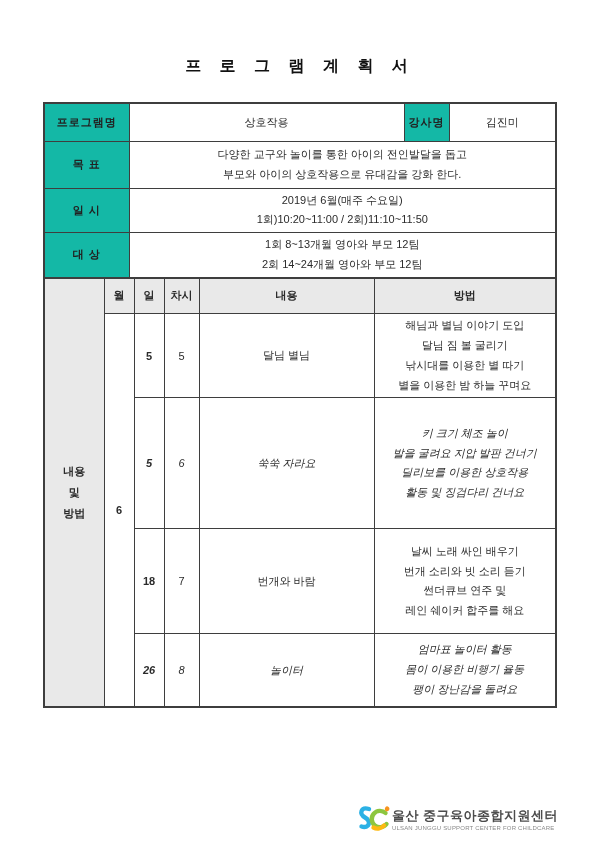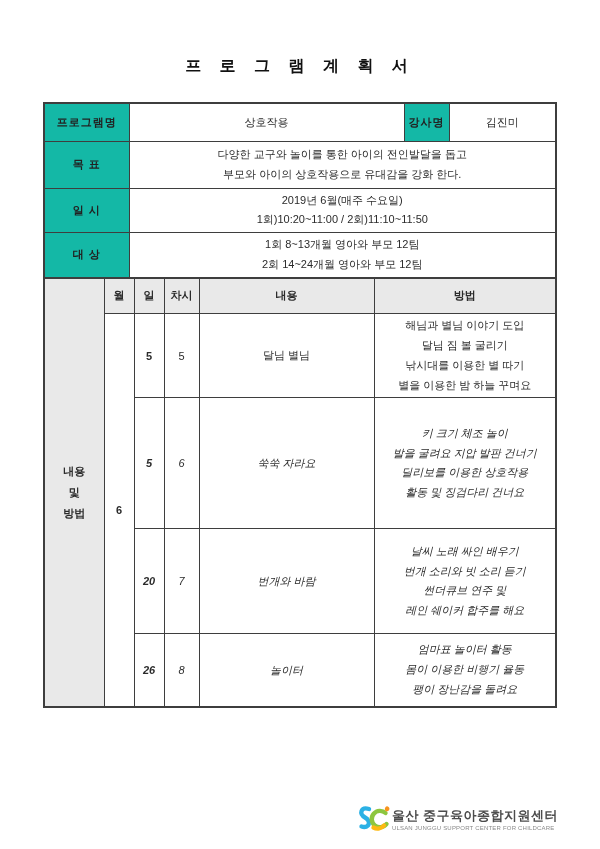--- a/index.html
+++ b/index.html
@@ -41,21 +41,21 @@
   .row-target td { height:45px; }
   .row-prep td { height:35px; }
 
   
   .col-s0 { width:60px; } .col-s1 { width:30px; } .col-s2 { width:30px; }
   .col-s3 { width:35px; } .col-s4 { width:175px; } .col-s5 { width:182px; }
   .sched-head th { height:36px; background:#e9e9e9; font-weight:bold; }
   .side-cell { background:#e9e9e9; font-weight:bold; white-space:pre-line; line-height:1.9; }
   .srow-1 td { height:81px; }
   .srow-2 td { height:131px;font-style:italic; }
-  .srow-3 td { height:105px;font-style:italic; }
+  .srow-3 td { height:105px; }
   .srow-4 td { height:73px;font-style:italic; }
 
   .footer {
     position:absolute;
     right:42px;
     bottom:13px;
     display:flex;
     align-items:center;
   }
   .footer-text { text-align:left; }
@@ -134,21 +134,21 @@
     <tr class="srow-2">
       <td class="num">5</td>
       <td>6</td>
       <td>쑥쑥 자라요</td>
       <td class="pre">키 크기 체조 놀이
 발을 굴려요 지압 발판 건너기
 딜리보를 이용한 상호작용
 활동 및 징검다리 건너요</td>
     </tr>
     <tr class="srow-3">
-      <td class="num">20</td>
+      <td class="num">18</td>
       <td>7</td>
       <td>번개와 바람</td>
       <td class="pre">날씨 노래 싸인 배우기
 번개 소리와 빗 소리 듣기
 썬더큐브 연주 및
 레인 쉐이커 합주를 해요</td>
     </tr>
     <tr class="srow-4">
       <td class="num">26</td>
       <td>8</td>

